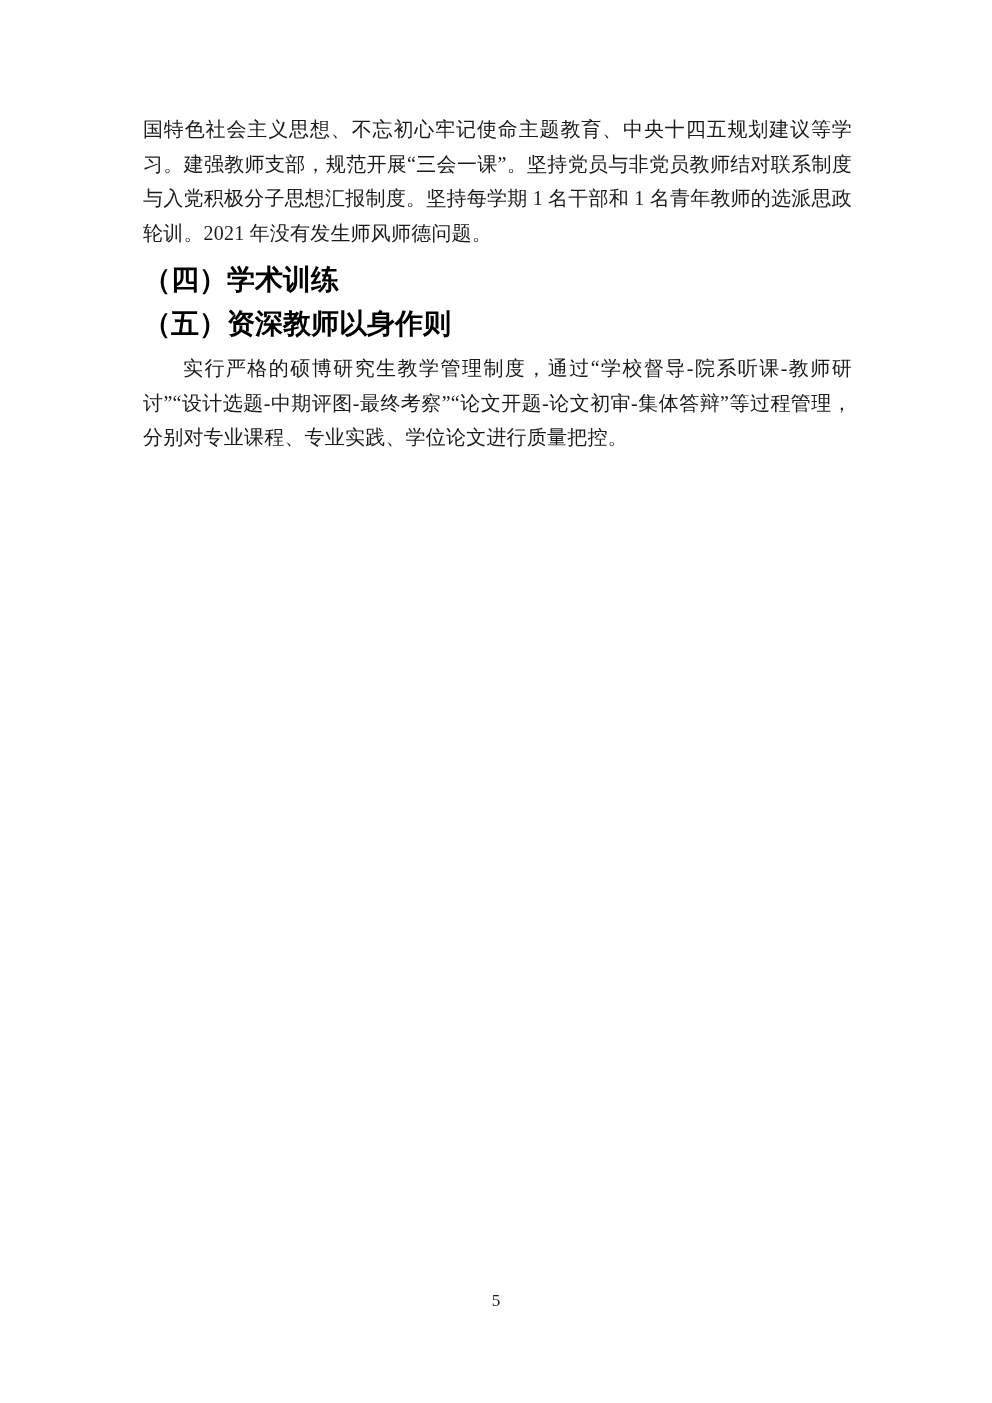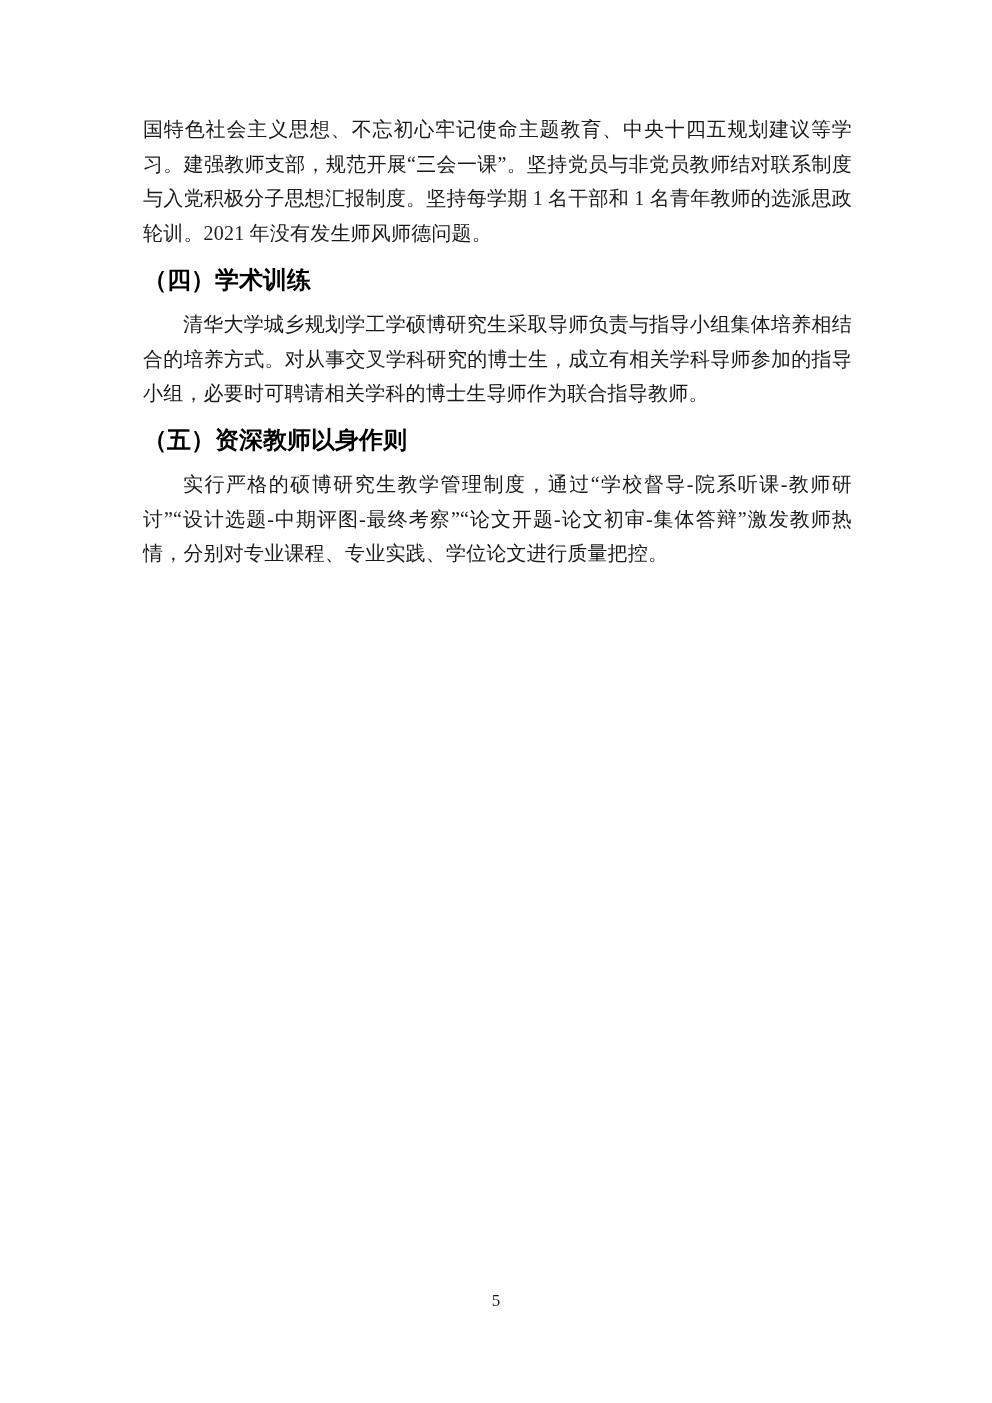--- a/index.html
+++ b/index.html
@@ -31,21 +31,21 @@
     color: #1a1a1a;
     letter-spacing: 0.2px;
     word-break: break-all;
   }
   .para.no-indent {
     text-indent: 0;
   }
   .heading {
     font-family: "Liberation Sans", "DejaVu Sans", sans-serif;
     font-weight: 700;
-    font-size: 24px;
+    font-size: 28px;
     line-height: 30px;
     color: #000000;
     margin: 14px 0 12px 0;
     text-indent: 0;
   }
   .page-footer {
     position: absolute;
     top: 1291px;
     left: 0;
     width: 100%;
@@ -55,18 +55,17 @@
     color: #1a1a1a;
   }
 </style>
 </head>
 <body>
 
 <div class="page">
   <div class="content">
     <p class="para no-indent">国特色社会主义思想、不忘初心牢记使命主题教育、中央十四五规划建议等学习。建强教师支部，规范开展“三会一课”。坚持党员与非党员教师结对联系制度与入党积极分子思想汇报制度。坚持每学期 1 名干部和 1 名青年教师的选派思政轮训。2021 年没有发生师风师德问题。</p>
     <h2 class="heading">（四）学术训练</h2>
-    <p class="para">清华大学城乡规划学工学硕博研究生采取导师负责与指导小组集体培养相结合的培养方式。对从事交叉学科研究的博士生，成立有相关学科导师参加的指导小组，必要时可聘请相关学科的博士生导师作为联合指导教师。</p>
     <h2 class="heading">（五）资深教师以身作则</h2>
-    <p class="para">实行严格的硕博研究生教学管理制度，通过“学校督导-院系听课-教师研讨”“设计选题-中期评图-最终考察”“论文开题-论文初审-集体答辩”激发教师热情，分别对专业课程、专业实践、学位论文进行质量把控。</p>
+    <p class="para">实行严格的硕博研究生教学管理制度，通过“学校督导-院系听课-教师研讨”“设计选题-中期评图-最终考察”“论文开题-论文初审-集体答辩”等过程管理，分别对专业课程、专业实践、学位论文进行质量把控。</p>
   </div>
   <div class="page-footer">5</div>
 </div>
 
 </body></html>

